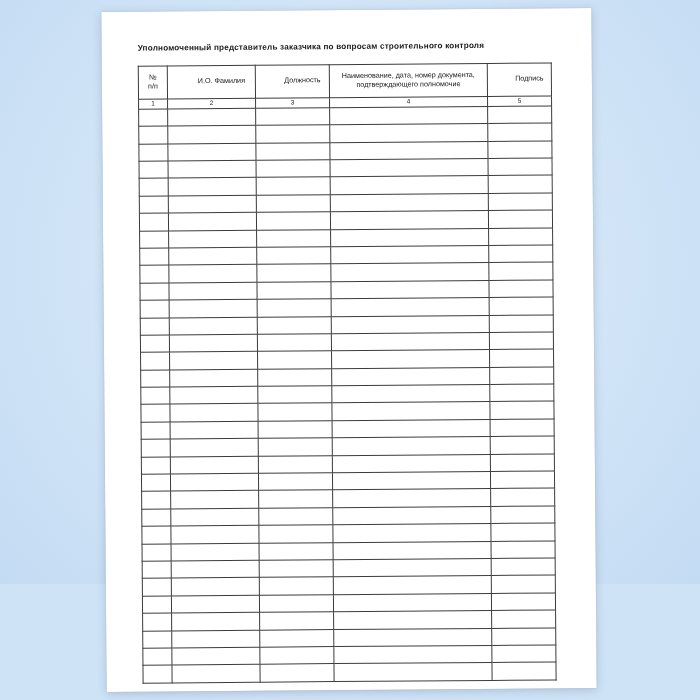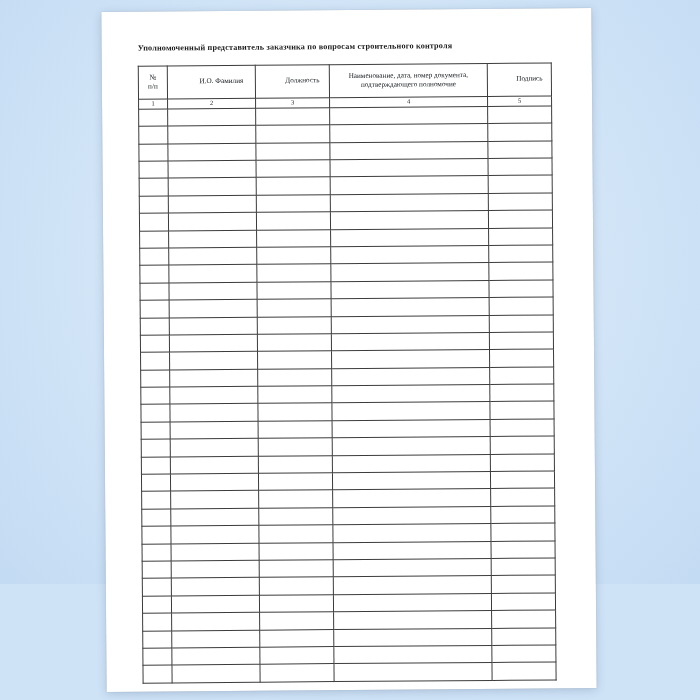--- a/index.html
+++ b/index.html
@@ -11,21 +11,20 @@
     height: 700px;
     overflow: hidden;
     font-family: "Liberation Sans", sans-serif;
     background: #cfe3f7;
   }
   #scene {
     position: relative;
     width: 700px;
     height: 584px;
     background: radial-gradient(circle at 50% 45%, #e4f0fb 0%, #d5e7f8 45%, #c3dbf3 100%);
-    font-family: Liberation Serif, serif;
   }
   
   #sheet {
     position: absolute;
     left: 104px;
     top: 10px;
     width: 490px;
     height: 680px;
     background: #ffffff;
     transform: rotate(-0.45deg);

